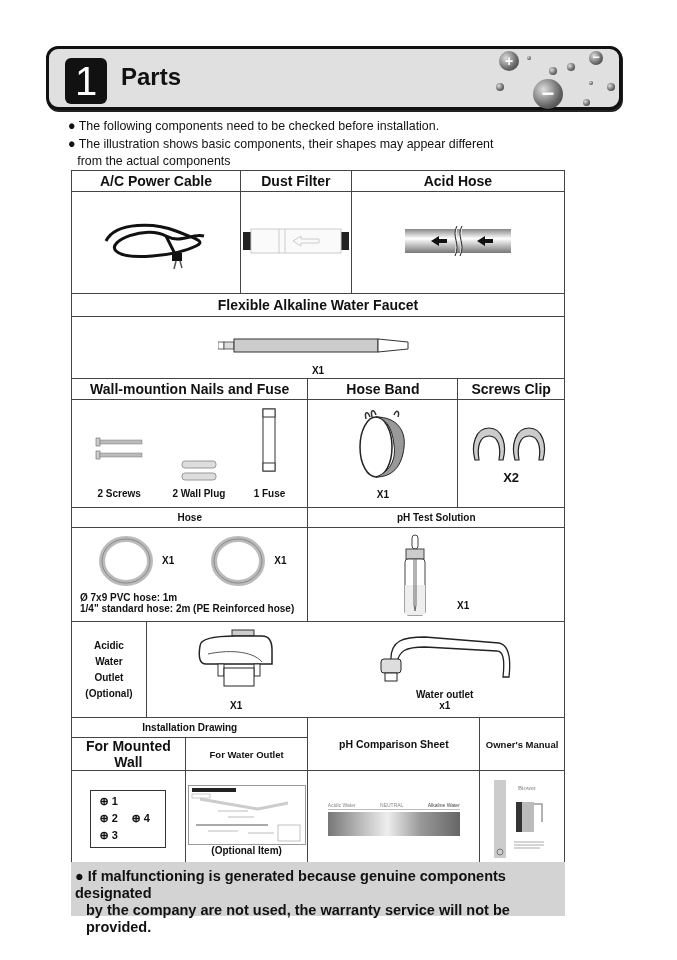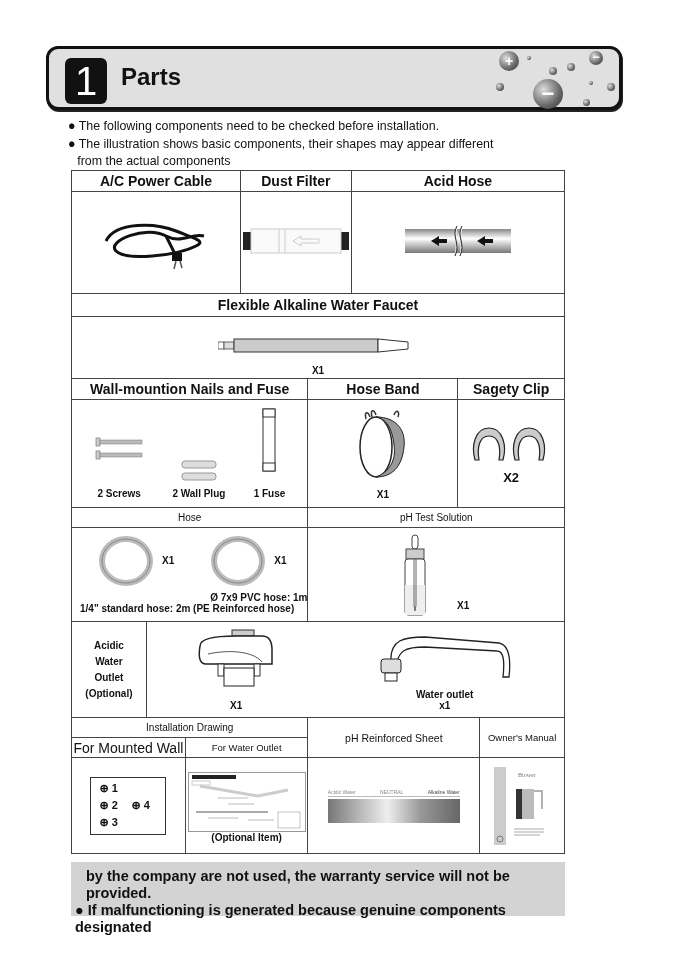--- a/index.html
+++ b/index.html
@@ -7,21 +7,21 @@
   .header{position:absolute;left:46px;top:46px;width:576px;height:64px;border:3px solid #111;border-radius:12px;background:#e0e0e0;box-sizing:border-box;box-shadow:1px 2px 0 #222;}
   .num-box{position:absolute;left:16px;top:9px;width:42px;height:46px;background:#111;border-radius:6px;color:#fff;font-size:40px;text-align:center;line-height:46px;font-weight:300;}
   .title{position:absolute;left:72px;top:14px;font-size:24px;font-weight:bold;}
   .bubble{position:absolute;border-radius:50%;background:radial-gradient(circle at 35% 35%,#ddd,#666 60%,#333);}
   .bubble .sym{position:absolute;color:#fff;font-weight:bold;text-align:center;width:100%;}
   .bullets{position:absolute;left:68px;top:117px;font-size:13.5px;line-height:17.5px;transform:scaleX(0.92);transform-origin:left top;}
   .bullets div{white-space:nowrap;}
   table.parts{position:absolute;left:71px;top:170px;width:494px;border-collapse:collapse;}
   table.parts td{border:1.3px solid #444;text-align:center;vertical-align:middle;padding:0;}
   .h{font-weight:bold;font-size:14px;height:20px;}
-  .hs{font-weight:normal;font-size:10px;height:19px;}
+  .hs{font-weight:bold;font-size:10px;height:19px;}
   .lbl{font-weight:bold;font-size:10px;}
   .warn{position:absolute;left:71px;top:862px;width:494px;height:54px;background:#d3d3d3;font-weight:bold;font-size:14.5px;line-height:17px;padding:6px 0 0 4px;box-sizing:border-box;}
 </style>
 </head>
 <body>
 
 <div class="header">
   <div class="num-box">1</div>
   <div class="title">Parts</div>
   <div class="bubble" style="left:450px;top:2px;width:20px;height:20px;">
@@ -114,21 +114,21 @@
             <rect x="16" y="2" width="144" height="13" fill="#ccc" stroke="#333"></rect>
             <path d="M160 2 L190 5 L190 12 L160 15 Z" fill="#fff" stroke="#333"></path>
           </svg>
       <div class="lbl" style="margin-bottom:2px;">X1</div>
     </td>
   </tr>
 
   <tr>
     <td class="h" colspan="4">Wall-mountion Nails and Fuse</td>
     <td class="h" colspan="2" style="width:115px">Hose Band</td>
-    <td class="h" colspan="2">Sagety Clip</td>
+    <td class="h" colspan="2">Screws Clip</td>
   </tr>
   <tr style="height:108px;">
     <td colspan="4">
       <div style="display:flex;justify-content:space-around;align-items:flex-end;padding:0 8px;">
         <div>
           <svg width="50" height="26" viewBox="0 0 50 26">
                 <rect x="2" y="2" width="4" height="8" fill="#ccc" stroke="#666" stroke-width=".6"></rect>
                 <rect x="6" y="4" width="42" height="4" fill="#bbb" stroke="#777" stroke-width=".5"></rect>
                 <rect x="2" y="15" width="4" height="8" fill="#ccc" stroke="#666" stroke-width=".6"></rect>
                 <rect x="6" y="17" width="42" height="4" fill="#bbb" stroke="#777" stroke-width=".5"></rect>
@@ -180,21 +180,21 @@
               <ellipse cx="28" cy="25" rx="24" ry="22" fill="none" stroke="#bbb" stroke-width="6"></ellipse>
               <ellipse cx="28" cy="25" rx="24" ry="22" fill="none" stroke="#888" stroke-width="1"></ellipse>
             </svg>
         <span class="lbl" style="margin:0 36px 0 8px;">X1</span>
         <svg width="56" height="50" viewBox="0 0 56 50">
               <ellipse cx="28" cy="25" rx="24" ry="22" fill="none" stroke="#bbb" stroke-width="6"></ellipse>
               <ellipse cx="28" cy="25" rx="24" ry="22" fill="none" stroke="#888" stroke-width="1"></ellipse>
             </svg>
         <span class="lbl" style="margin-left:8px;">X1</span>
       </div>
-      <div class="lbl" style="margin-top:6px;text-align:right;">Ø 7x9 PVC hose: 1m</div>
+      <div class="lbl" style="margin-top:6px;">Ø 7x9 PVC hose: 1m</div>
       <div class="lbl">1/4" standard hose: 2m (PE Reinforced hose)</div>
     </td>
     <td colspan="4">
       <div style="display:flex;justify-content:center;align-items:flex-end;">
         <svg width="24" height="84" viewBox="0 0 24 84">
               <rect x="9" y="2" width="6" height="14" rx="3" fill="#fff" stroke="#444"></rect>
               <rect x="3" y="16" width="18" height="10" fill="#ccc" stroke="#444"></rect>
               <rect x="2" y="26" width="20" height="56" rx="3" fill="#fff" stroke="#444"></rect>
               <rect x="2" y="52" width="20" height="30" fill="#eee"></rect>
               <path d="M11 26 L11 72 L12 78 L13 72 L13 26" stroke="#666" fill="none"></path>
@@ -232,21 +232,21 @@
               </svg>
           <div class="lbl">Water outlet</div>
           <div class="lbl">x1</div>
         </div>
       </div>
     </td>
   </tr>
 
   <tr>
     <td class="hs" colspan="4">Installation Drawing</td>
-    <td class="hs" colspan="3" rowspan="2" style="font-size:10.5px;">pH Reinforced Sheet</td>
+    <td class="hs" colspan="3" rowspan="2" style="font-size:10.5px;">pH Comparison Sheet</td>
     <td class="hs" rowspan="2" style="font-size:9.5px;">Owner's Manual</td>
   </tr>
   <tr>
     <td class="hs" colspan="2" style="font-size:14px;">For Mounted Wall</td>
     <td class="hs" colspan="2" style="font-size:9.5px;">For Water Outlet</td>
   </tr>
   <tr style="height:96px;">
     <td colspan="2">
       <div style="width:74px;height:56px;border:1.2px solid #333;margin:0 auto;position:relative;font-size:11px;font-weight:bold;">
         <span style="position:absolute;left:8px;top:4px;">⊕ <span>1</span></span>
@@ -296,15 +296,15 @@
             </g>
             <circle cx="8" cy="74" r="3" fill="none" stroke="#777"></circle>
             <text x="26" y="12" font-size="6" fill="#777" font-family="Liberation Serif,serif">Biower</text>
           </svg>
     </td>
   </tr>
 </tbody>
   </table>
 
 <div class="warn">
+  <div>● If malfunctioning is generated because genuine components designated</div>
   <div style="padding-left:11px;">by the company are not used, the warranty service will not be provided.</div>
-  <div>● If malfunctioning is generated because genuine components designated</div>
 </div>
 
 </body></html>

